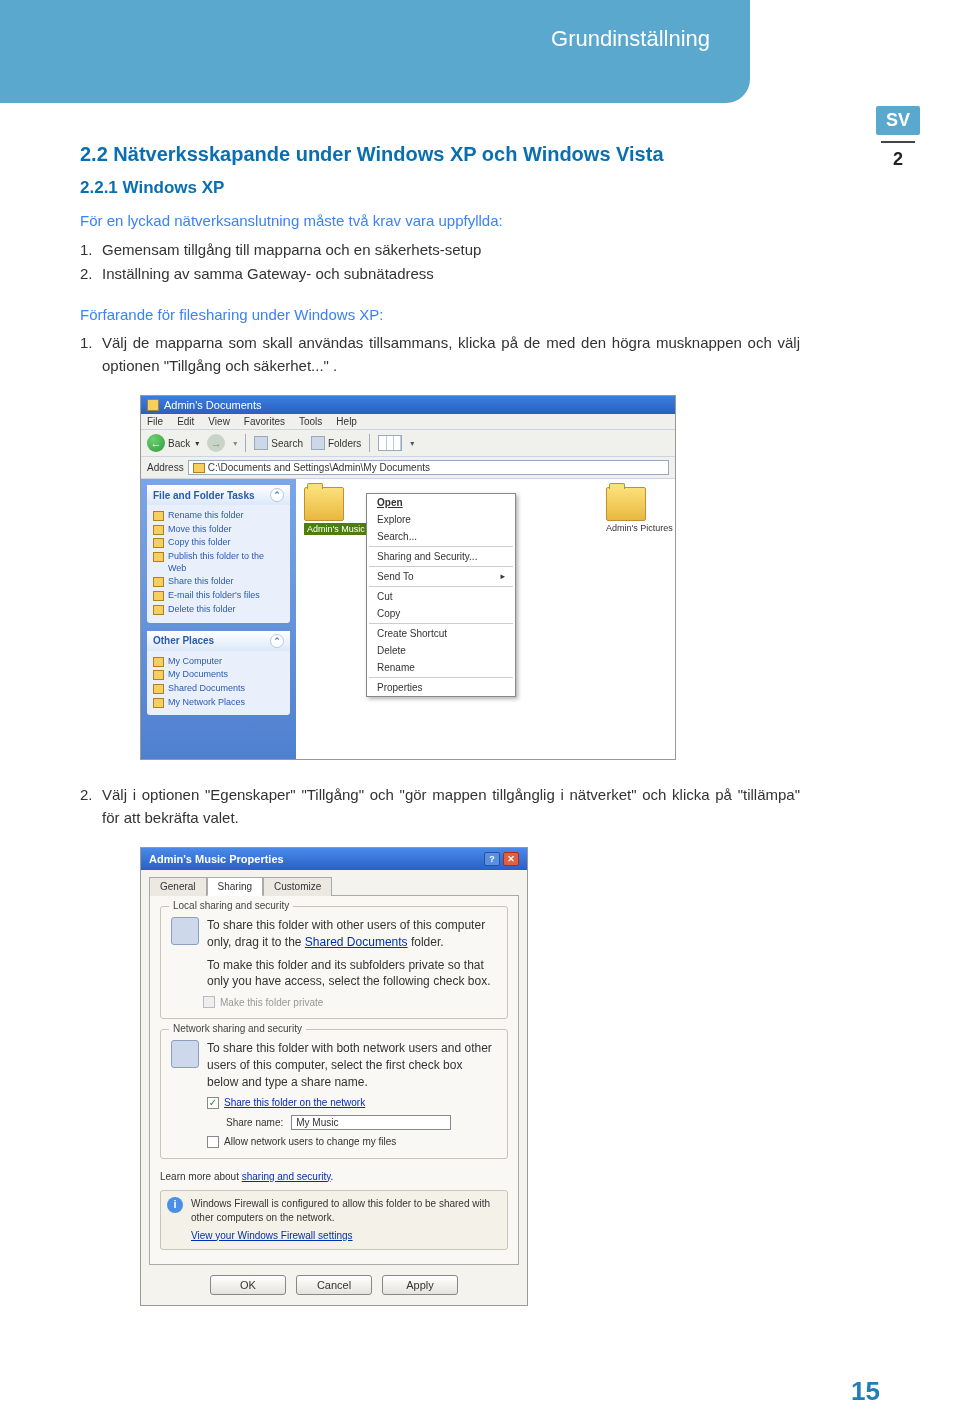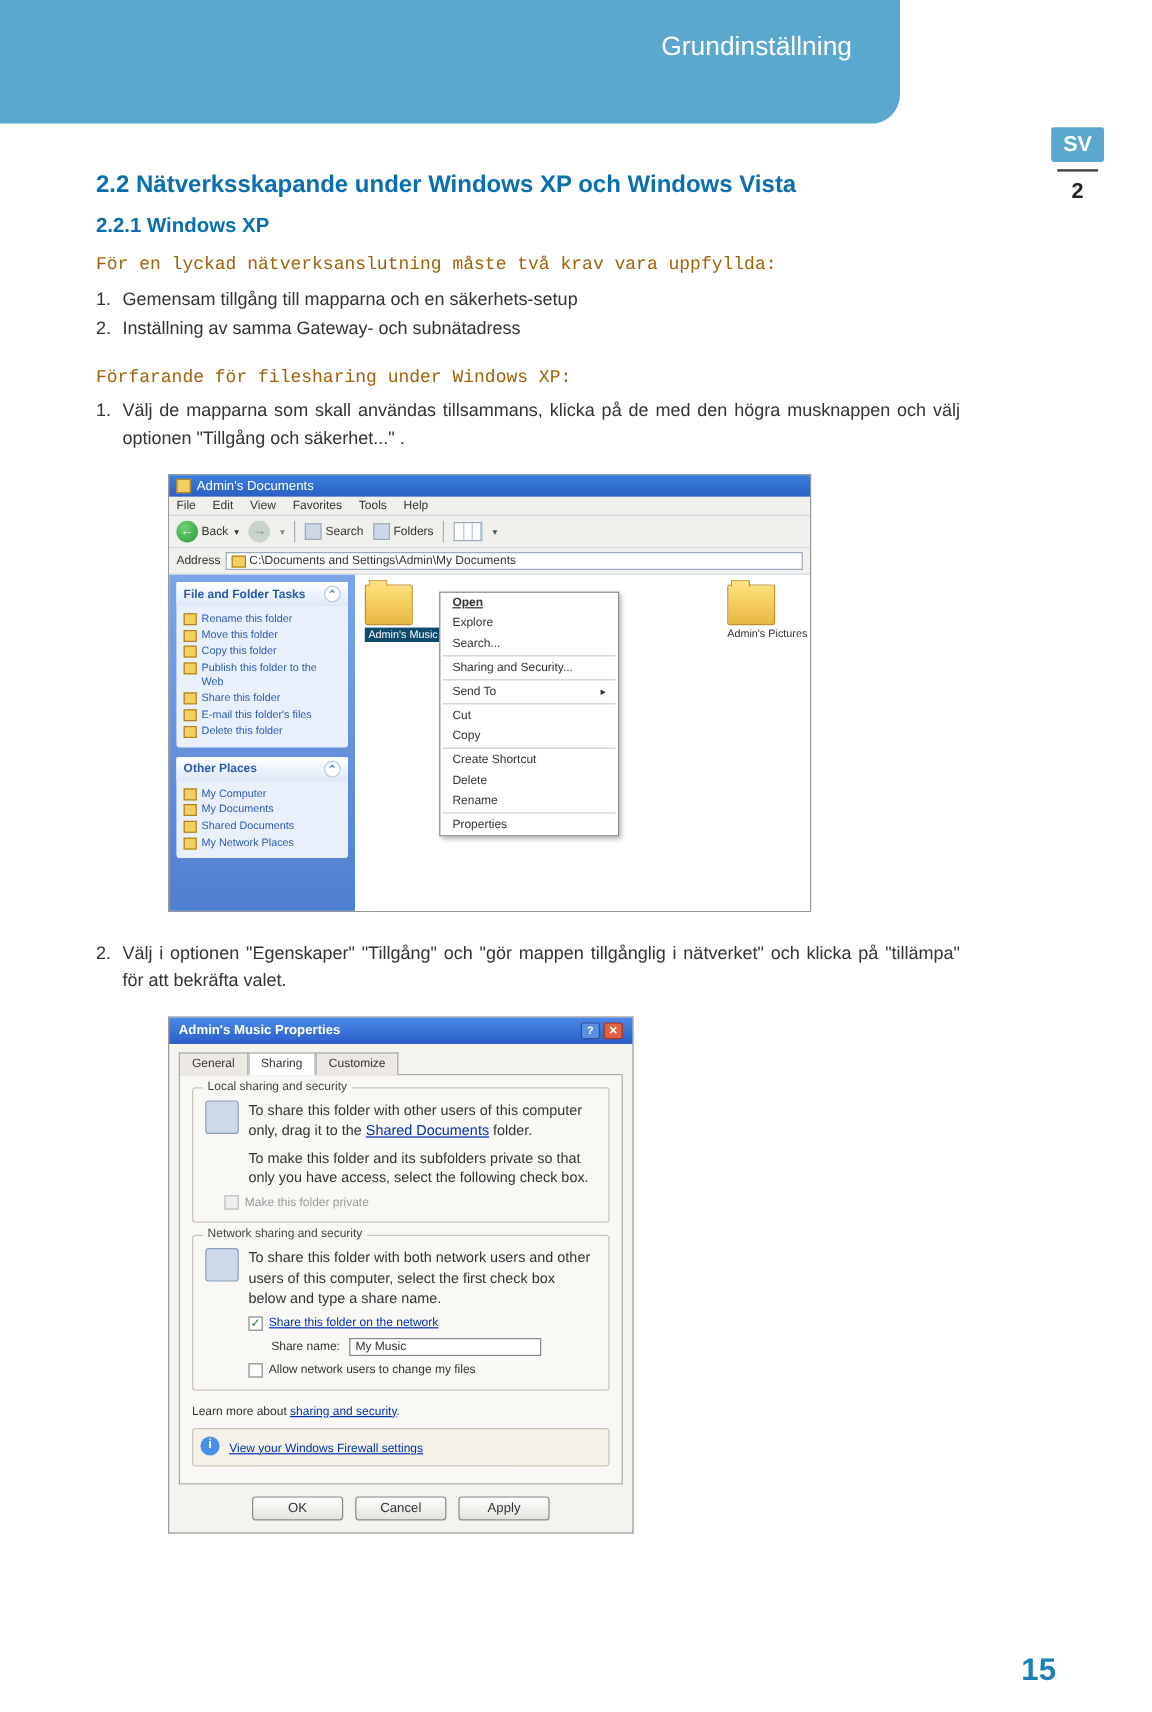--- a/index.html
+++ b/index.html
@@ -8,21 +8,21 @@
   .header-band { background: #5ba8cf; border-radius: 0 0 24px 0; height: 103px; width: 750px; margin-left: -80px; position: relative; }
   .header-band .title { position: absolute; right: 40px; top: 26px; color: #fff; font-size: 22px; font-weight: 500; }
   .side-badge { position: absolute; right: 40px; top: 106px; text-align: center; }
   .side-badge .sv { background: #5ba8cf; color: #fff; font-weight: bold; padding: 4px 10px; font-size: 18px; border-radius: 2px; }
   .side-badge .divider { width: 34px; height: 2px; background: #444; margin: 6px auto; }
   .side-badge .num { font-size: 18px; font-weight: bold; color: #222; }
   .content { margin-top: 40px; max-width: 720px; }
   .h2, .h3 { color: #0a6fb0; font-weight: bold; }
   .h2 { font-size: 20px; margin-bottom: 12px; }
   .h3 { font-size: 17px; margin-bottom: 12px; }
-  .body-text { font-size: 15px; color: #a16207; line-height: 1.5; margin-bottom: 6px; font-family: Liberation Mono, monospace; }
+  .body-text { font-size: 15px; color: #3b82f6; line-height: 1.5; margin-bottom: 6px; }
   .list { margin: 4px 0 18px 0; }
   .list-row { display: flex; font-size: 15px; line-height: 1.5; margin-bottom: 2px; }
   .list-row .n { width: 22px; flex-shrink: 0; }
   .list-row .t { flex: 1; }
   .screenshot { margin: 14px 0 24px 60px; border: 1px solid #999; font-family: Tahoma, Arial, sans-serif; font-size: 10px; color: #333; background: #fff; }
   
   .sc1 { width: 536px; }
   .sc1 .titlebar { background: linear-gradient(#3a7fe0, #2a5fc0); color: #fff; padding: 3px 6px; display: flex; align-items: center; gap: 5px; font-size: 11px; }
   .sc1 .titlebar .ico { width: 12px; height: 12px; background: #f5d060; border: 1px solid #b08020; }
   .sc1 .menubar { background: #f0f0ec; padding: 2px 6px; display: flex; gap: 14px; border-bottom: 1px solid #cdd6e0; }
@@ -43,21 +43,21 @@
   .sc1 .panel { background: #e9f0fb; border-radius: 3px; }
   .sc1 .panel .ph { background: linear-gradient(#fff, #dce8f8); padding: 3px 6px; display: flex; justify-content: space-between; align-items: center; color: #2a5ab0; font-weight: bold; font-size: 10px; }
   .sc1 .panel .ph .chev { width: 14px; height: 14px; border-radius: 50%; background: #fff; border: 1px solid #b4c8e8; display: flex; align-items: center; justify-content: center; color: #4a7acd; font-size: 9px; }
   .sc1 .panel .plist { padding: 4px 6px 6px 6px; }
   .sc1 .panel .pitem { display: flex; align-items: flex-start; gap: 4px; color: #2a5ab0; padding: 1px 0; font-size: 9px; line-height: 1.3; }
   .sc1 .panel .pitem .pi { width: 11px; height: 10px; flex-shrink: 0; background: #f5d060; border: 1px solid #b08020; margin-top: 1px; }
   .sc1 .main { flex: 1; background: #fff; padding: 8px; position: relative; }
   .sc1 .folder-icon-lg { width: 40px; height: 34px; background: linear-gradient(#fce07a, #e8b840); border: 1px solid #c09030; border-radius: 2px; position: relative; }
   .sc1 .folder-icon-lg::before { content:""; position:absolute; top:-5px; left:2px; width:14px; height:5px; background:#fce07a; border:1px solid #c09030; border-bottom:none; border-radius:2px 2px 0 0;}
   .sc1 .sel-folder { position: absolute; left: 8px; top: 8px; }
-  .sc1 .sel-folder .lbl { background: #0c4a6e; color: #fff; font-size: 9px; padding: 1px 3px; margin-top: 2px; }
+  .sc1 .sel-folder .lbl { background: #4d7c0f; color: #fff; font-size: 9px; padding: 1px 3px; margin-top: 2px; }
   .sc1 .pics-folder { position: absolute; left: 310px; top: 8px; text-align: center; }
   .sc1 .pics-folder .cap { font-size: 9px; margin-top: 2px; }
   .sc1 .ctxmenu { position: absolute; left: 70px; top: 14px; width: 150px; background: #fff; border: 1px solid #888; box-shadow: 2px 2px 4px rgba(0,0,0,.3); }
   .sc1 .ctxmenu .ci { padding: 3px 10px; font-size: 10px; }
   .sc1 .ctxmenu .ci.bold { font-weight: bold; text-decoration: underline; }
   .sc1 .ctxmenu .ci.arrow::after { content: "▸"; float: right; font-size: 9px; color: #333; }
   .sc1 .ctxmenu hr { border: none; border-top: 1px solid #ccc; margin: 1px 2px; }
   
   .sc2 { width: 388px; background: #f4f3ee; }
   .sc2 .titlebar { background: linear-gradient(#4a8ae8, #2a5fc8); color: #fff; padding: 4px 8px; display: flex; align-items: center; justify-content: space-between; font-size: 11px; font-weight: bold; }
@@ -286,21 +286,21 @@
       <div class="tabpage">
         <div class="group">
           <div class="gl">Local sharing and security</div>
           <div class="row">
             <div class="ico"></div>
             <div class="txt">
               <div><span>To share this folder with other users of this computer only, drag it to the </span><span class="link">Shared Documents</span><span> folder.</span></div>
               <div style="margin-top:6px">To make this folder and its subfolders private so that only you have access, select the following check box.</div>
             </div>
           </div>
-          <div class="chk disabled" style="margin-left:16px">
+          <div class="chk disabled" style="margin-left:32px">
             <span class="box"></span>
             <span>Make this folder private</span>
           </div>
         </div>
         <div class="group">
           <div class="gl">Network sharing and security</div>
           <div class="row">
             <div class="ico"></div>
             <div class="txt">To share this folder with both network users and other users of this computer, select the first check box below and type a share name.</div>
           </div>
@@ -314,20 +314,21 @@
           </div>
           <div class="chk" style="margin-left:36px">
             <span class="box"></span>
             <span>Allow network users to change my files</span>
           </div>
         </div>
         <div class="learn"><span>Learn more about </span><span class="link">sharing and security</span>.</div>
         <div class="info">
           <div class="ii">i</div>
           <div>
+            <div>Windows Firewall is configured to allow this folder to be shared with other computers on the network.</div>
             <div class="link" style="margin-top:4px">View your Windows Firewall settings</div>
           </div>
         </div>
       </div>
       <div class="btnrow">
         <div class="btn">OK</div>
         <div class="btn">Cancel</div>
         <div class="btn">Apply</div>
       </div>
     </div>

